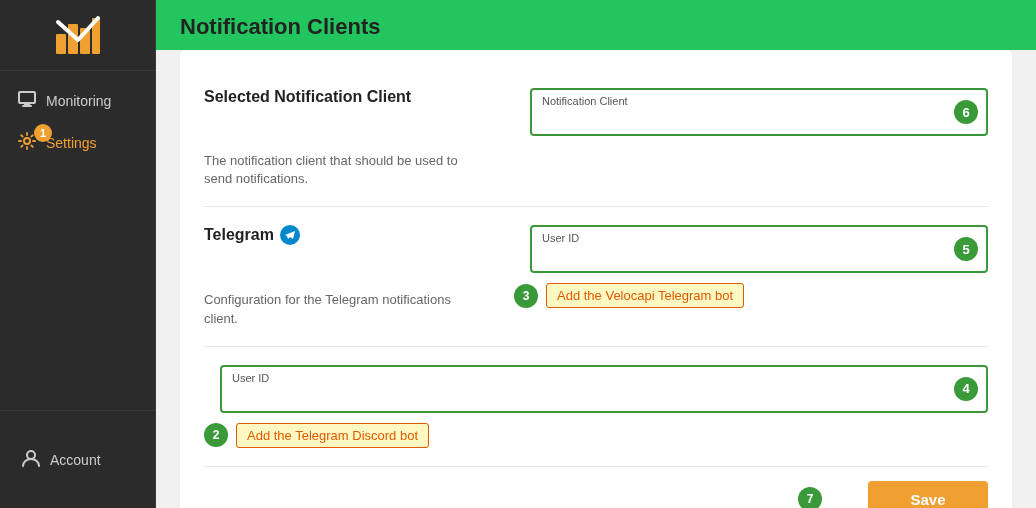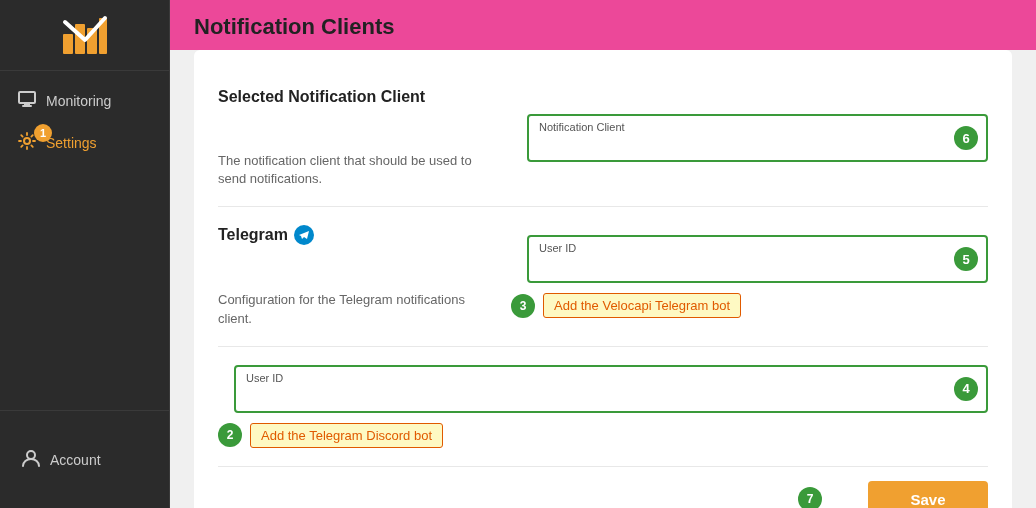--- a/index.html
+++ b/index.html
@@ -7,21 +7,21 @@
       font-family: 'Segoe UI', Arial, sans-serif;
       background: #2e2e2e;
       display: flex;
       width: 1036px;
       height: 508px;
       overflow: hidden;
     }
 
     
     .sidebar {
-      width: 170px;
+      width: 156px;
       background: #2b2b2b;
       display: flex;
       flex-direction: column;
       flex-shrink: 0;
       border-right: 1px solid #3a3a3a;
     }
 
     .sidebar-logo {
       padding: 12px 14px 14px;
       border-bottom: 1px solid #3a3a3a;
@@ -83,21 +83,21 @@
     .main {
       flex: 1;
       background: #f0f0f0;
       display: flex;
       flex-direction: column;
       overflow: hidden;
     }
 
     .main-header {
       padding: 14px 24px 10px;
-      background: #ec4899;
+      background: #22c55e;
     }
 
     .main-header h1 {
       font-size: 22px;
       font-weight: 600;
       color: #222;
     }
 
     .main-content {
       flex: 1;
@@ -107,24 +107,24 @@
 
     .content-card {
       background: white;
       border-radius: 6px;
       padding: 20px 24px 24px;
     }
 
     
     .section {
       display: flex;
-      gap: 13px;
+      gap: 30px;
       padding: 18px 0;
       border-bottom: 1px solid #e8e8e8;
-      align-items: center;
+      align-items: flex-start;
     }
 
     .section:last-child {
       border-bottom: none;
     }
 
     .section-info {
       width: 280px;
       flex-shrink: 0;
     }

